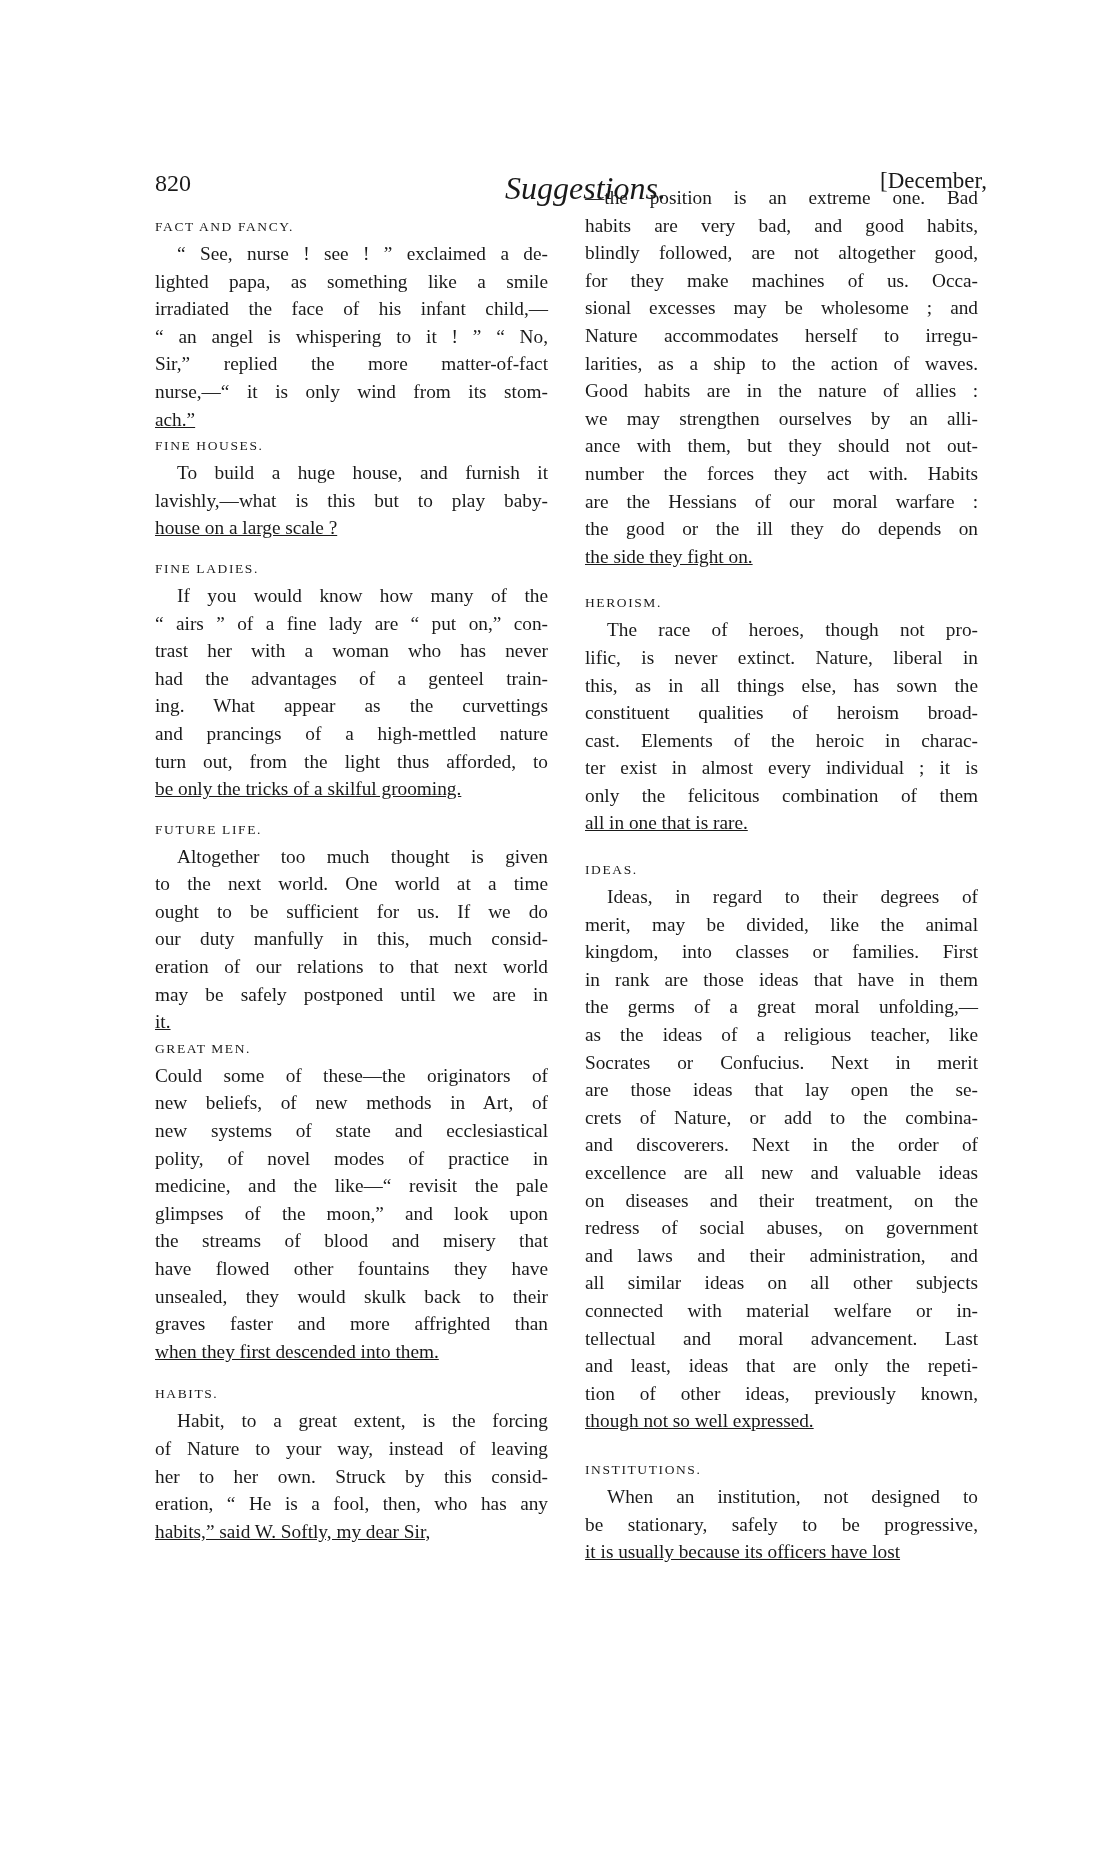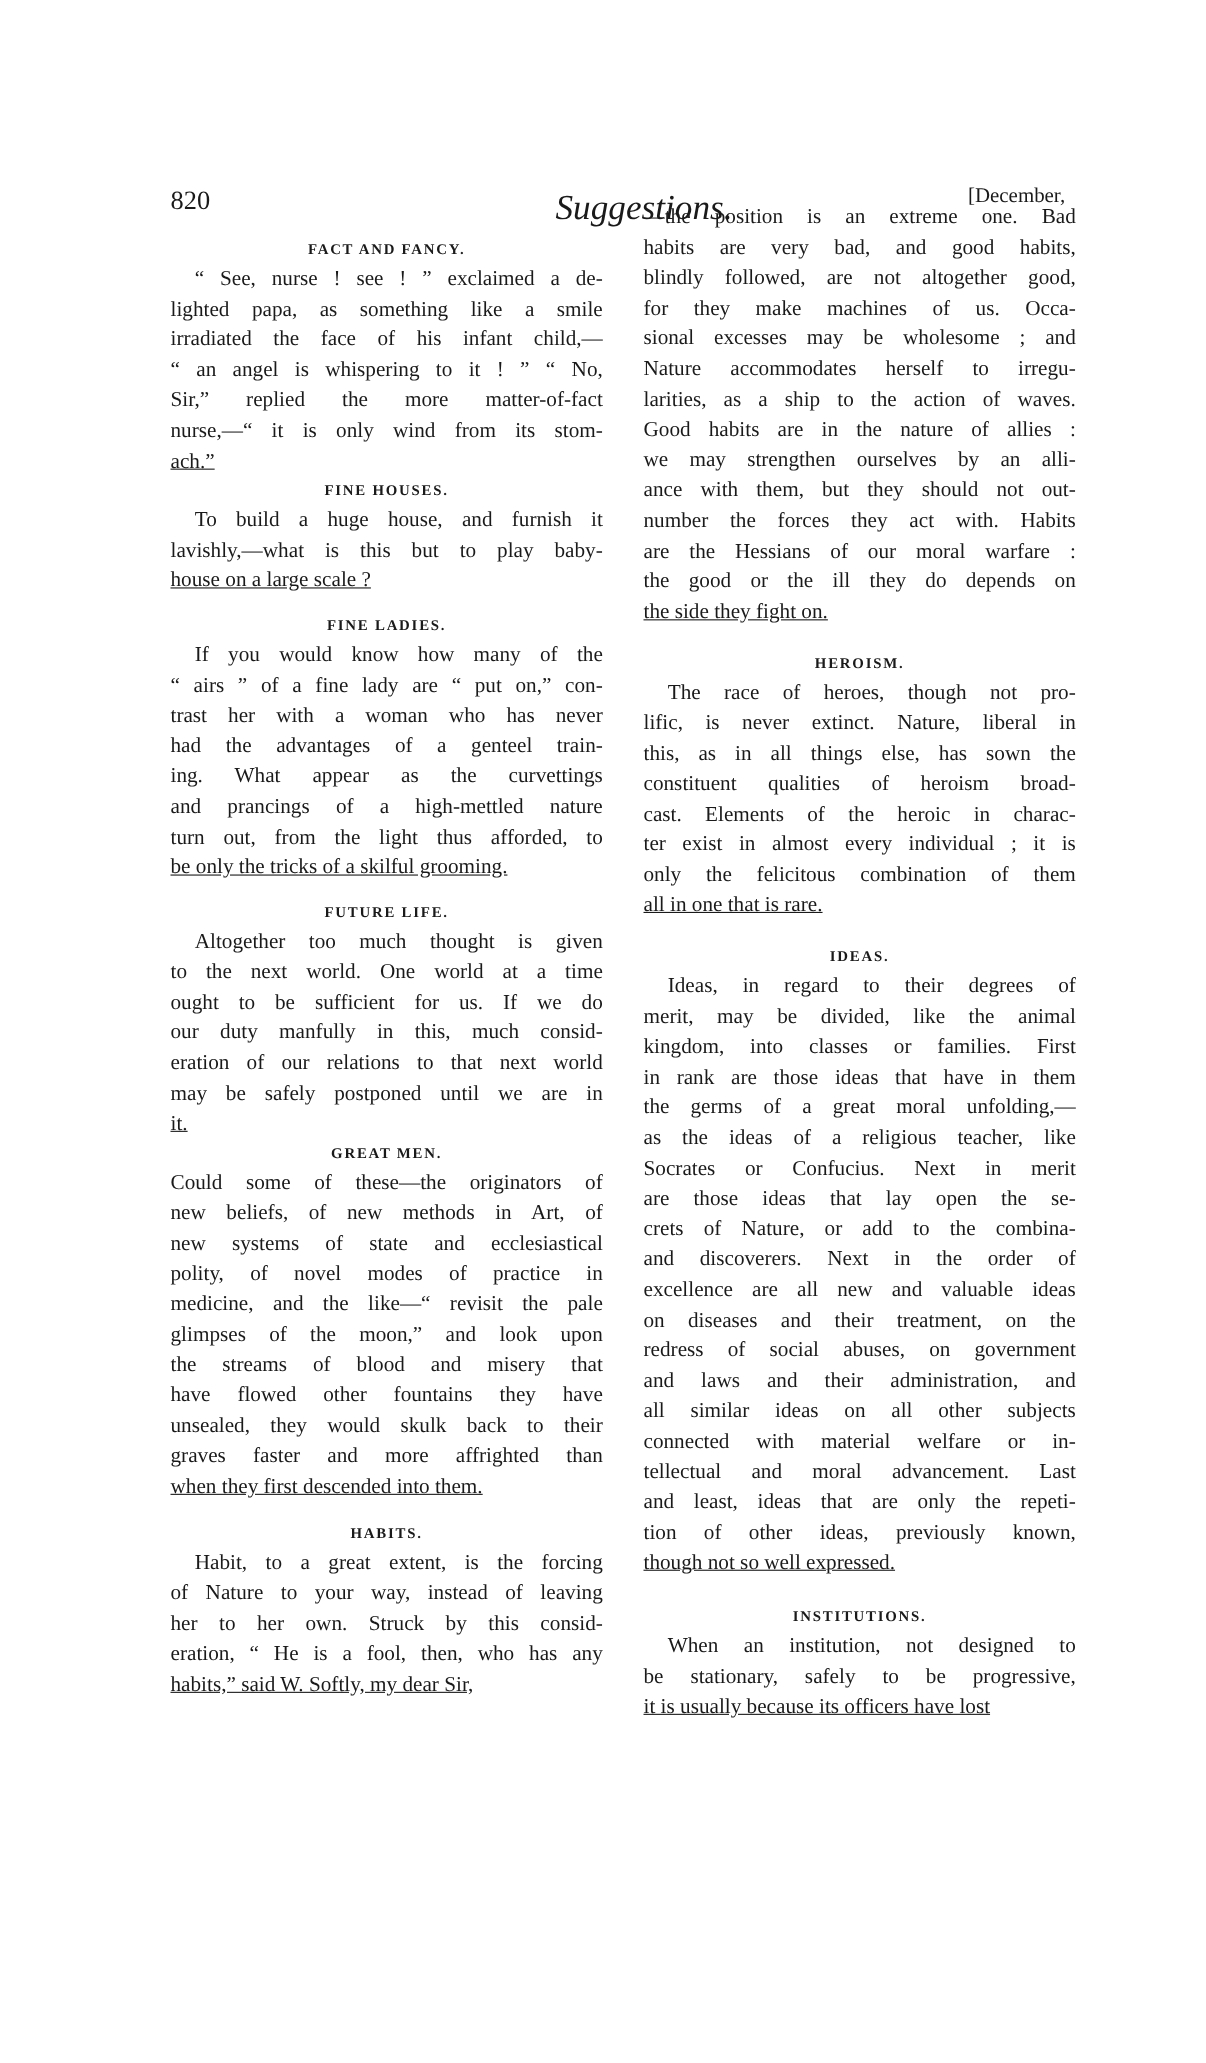--- a/index.html
+++ b/index.html
@@ -3,33 +3,33 @@
 <meta charset="utf-8">
 <style>
   html, body { margin: 0; padding: 0; background: #ffffff; }
   body {
     width: 1096px; height: 1875px; position: relative; overflow: hidden;
     font-family: "Liberation Serif", "DejaVu Serif", serif; color: #1a1a1a;
   }
   .header { position: absolute; top: 170px; left: 0; width: 890px; height: 40px; }
   .page-num { position: absolute; left: 155px; top: 0; font-size: 24px; }
   .running-title { position: absolute; left: 505px; top: 0; font-size: 32px; font-style: italic; }
-  .running-month { position: absolute; left: 880px; top: -2px; font-size: 19px; }
+  .running-month { position: absolute; left: 880px; top: -2px; font-size: 23px; }
   .col { position: absolute; top: 214px; width: 393px; }
   .col-left { left: 155px; }
   .col-right { left: 585px; }
   .line {
     display: block; height: 27.6px; line-height: 27.6px; font-size: 19.3px;
     white-space: nowrap; text-align: justify; text-align-last: justify;
   }
   .line.last { text-align-last: left; text-decoration: underline; }
   .line.indent { padding-left: 22px; }
   .heading {
-    display: block; text-align: center; font-size: 13.5px; letter-spacing: 1.6px;
-    font-weight: bold; height: 26px; line-height: 26px;
+    display: block; font-size: 13.5px; letter-spacing: 1.6px;
+    font-weight: normal; height: 26px; line-height: 26px;
   }
 </style>
 </head>
 <body>
 
 <div class="header">
   <span class="page-num">820</span>
   <span class="running-title">Suggestions.</span>
   <span class="running-month">[December,</span>
 </div>

